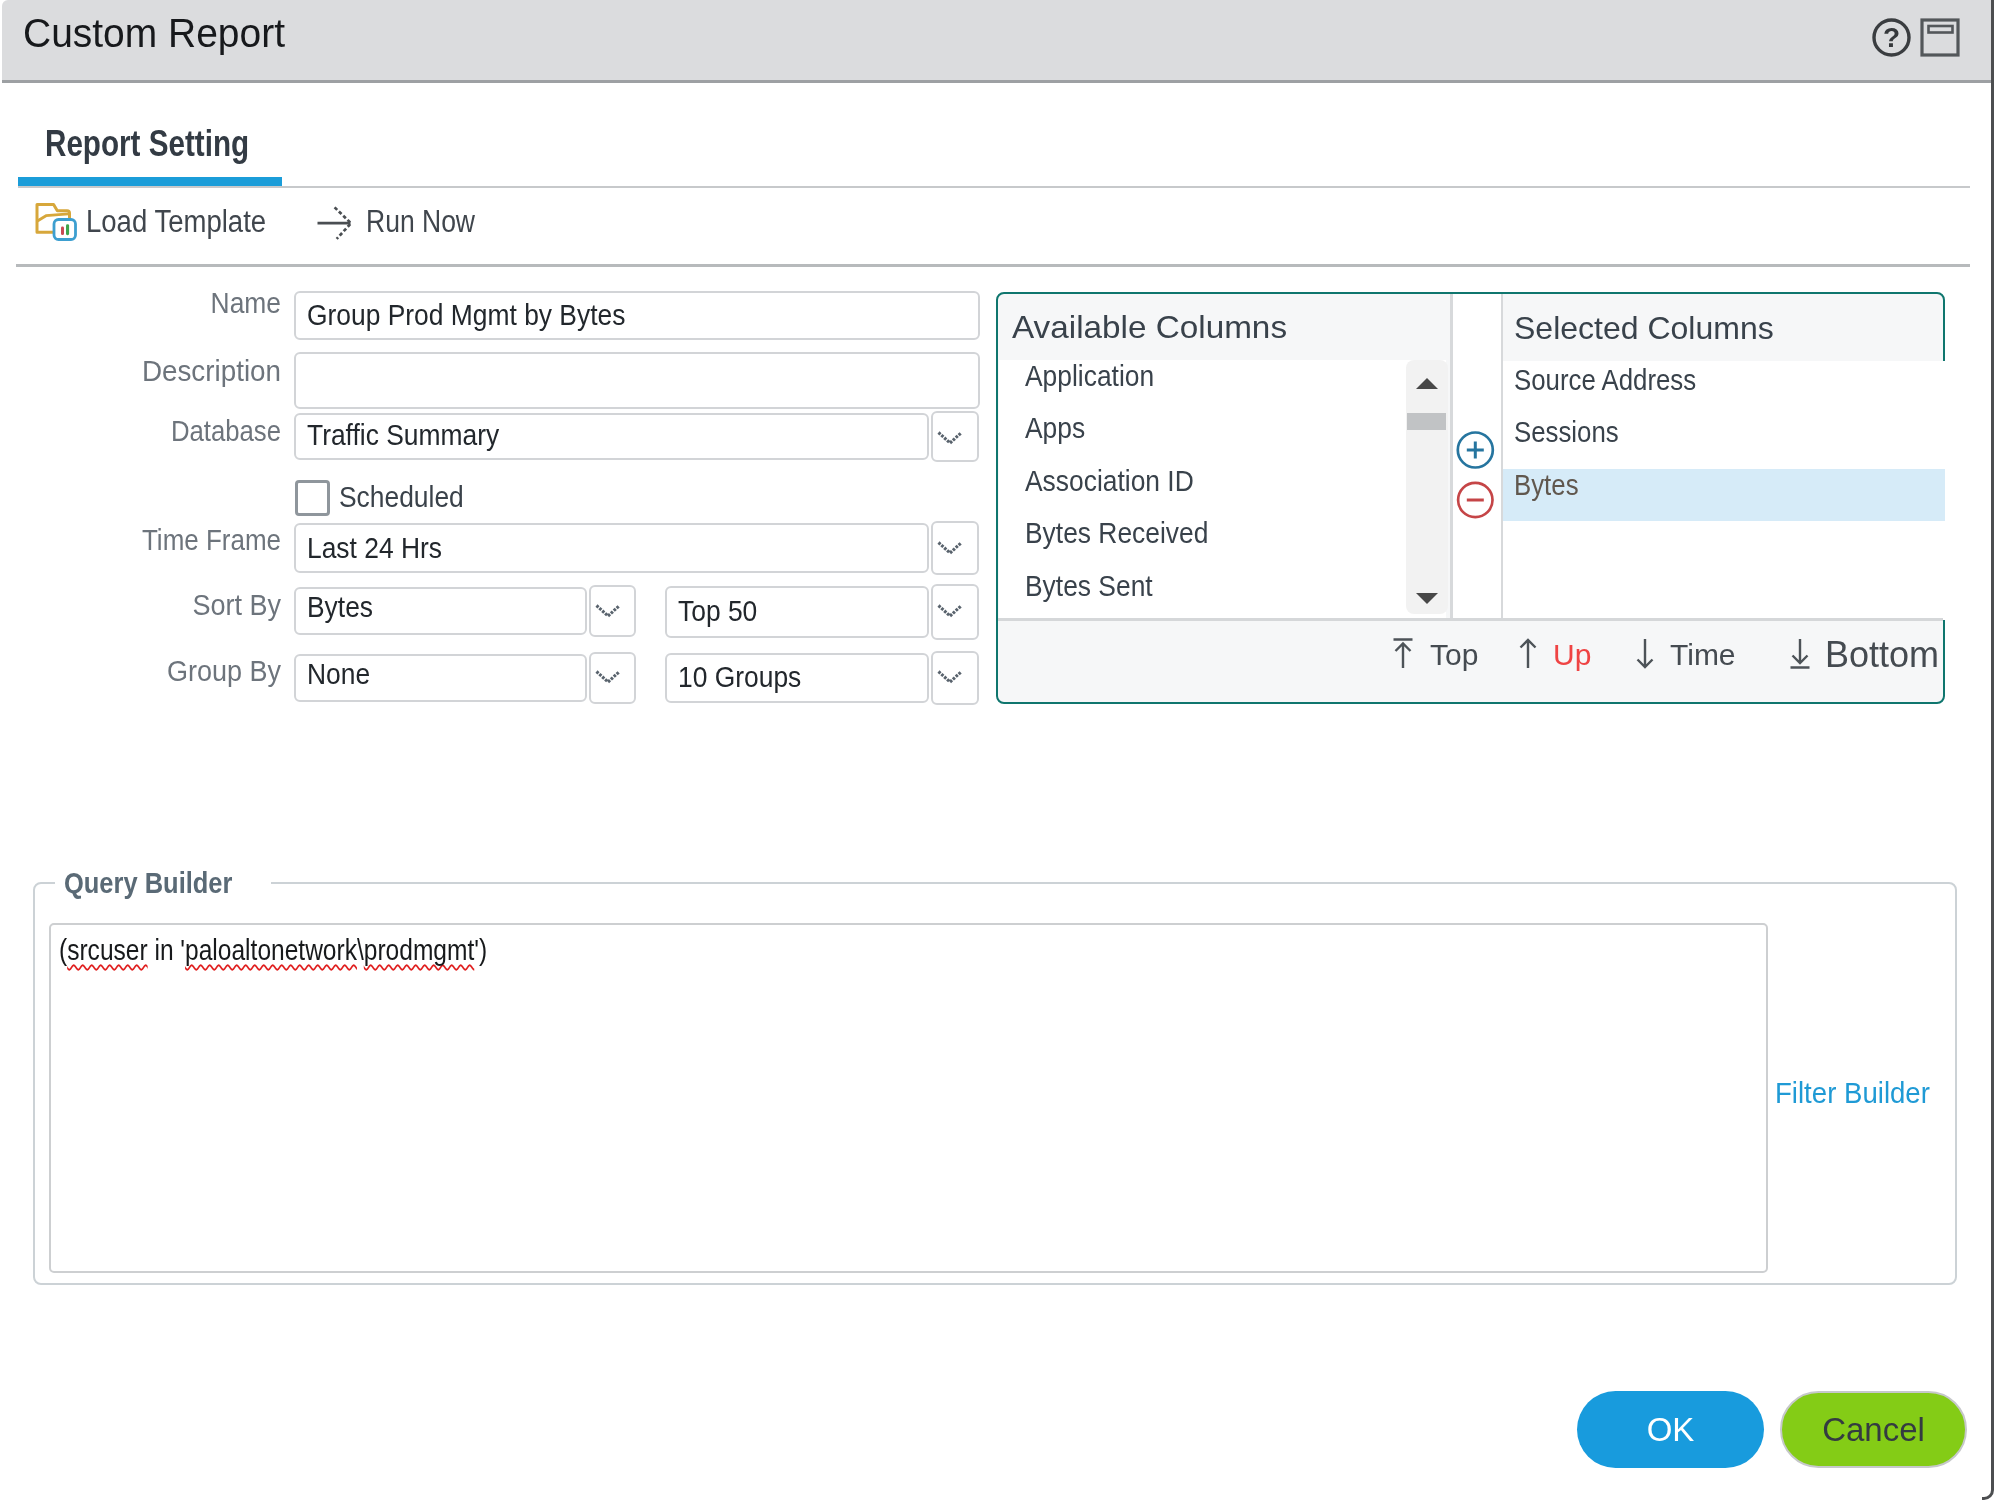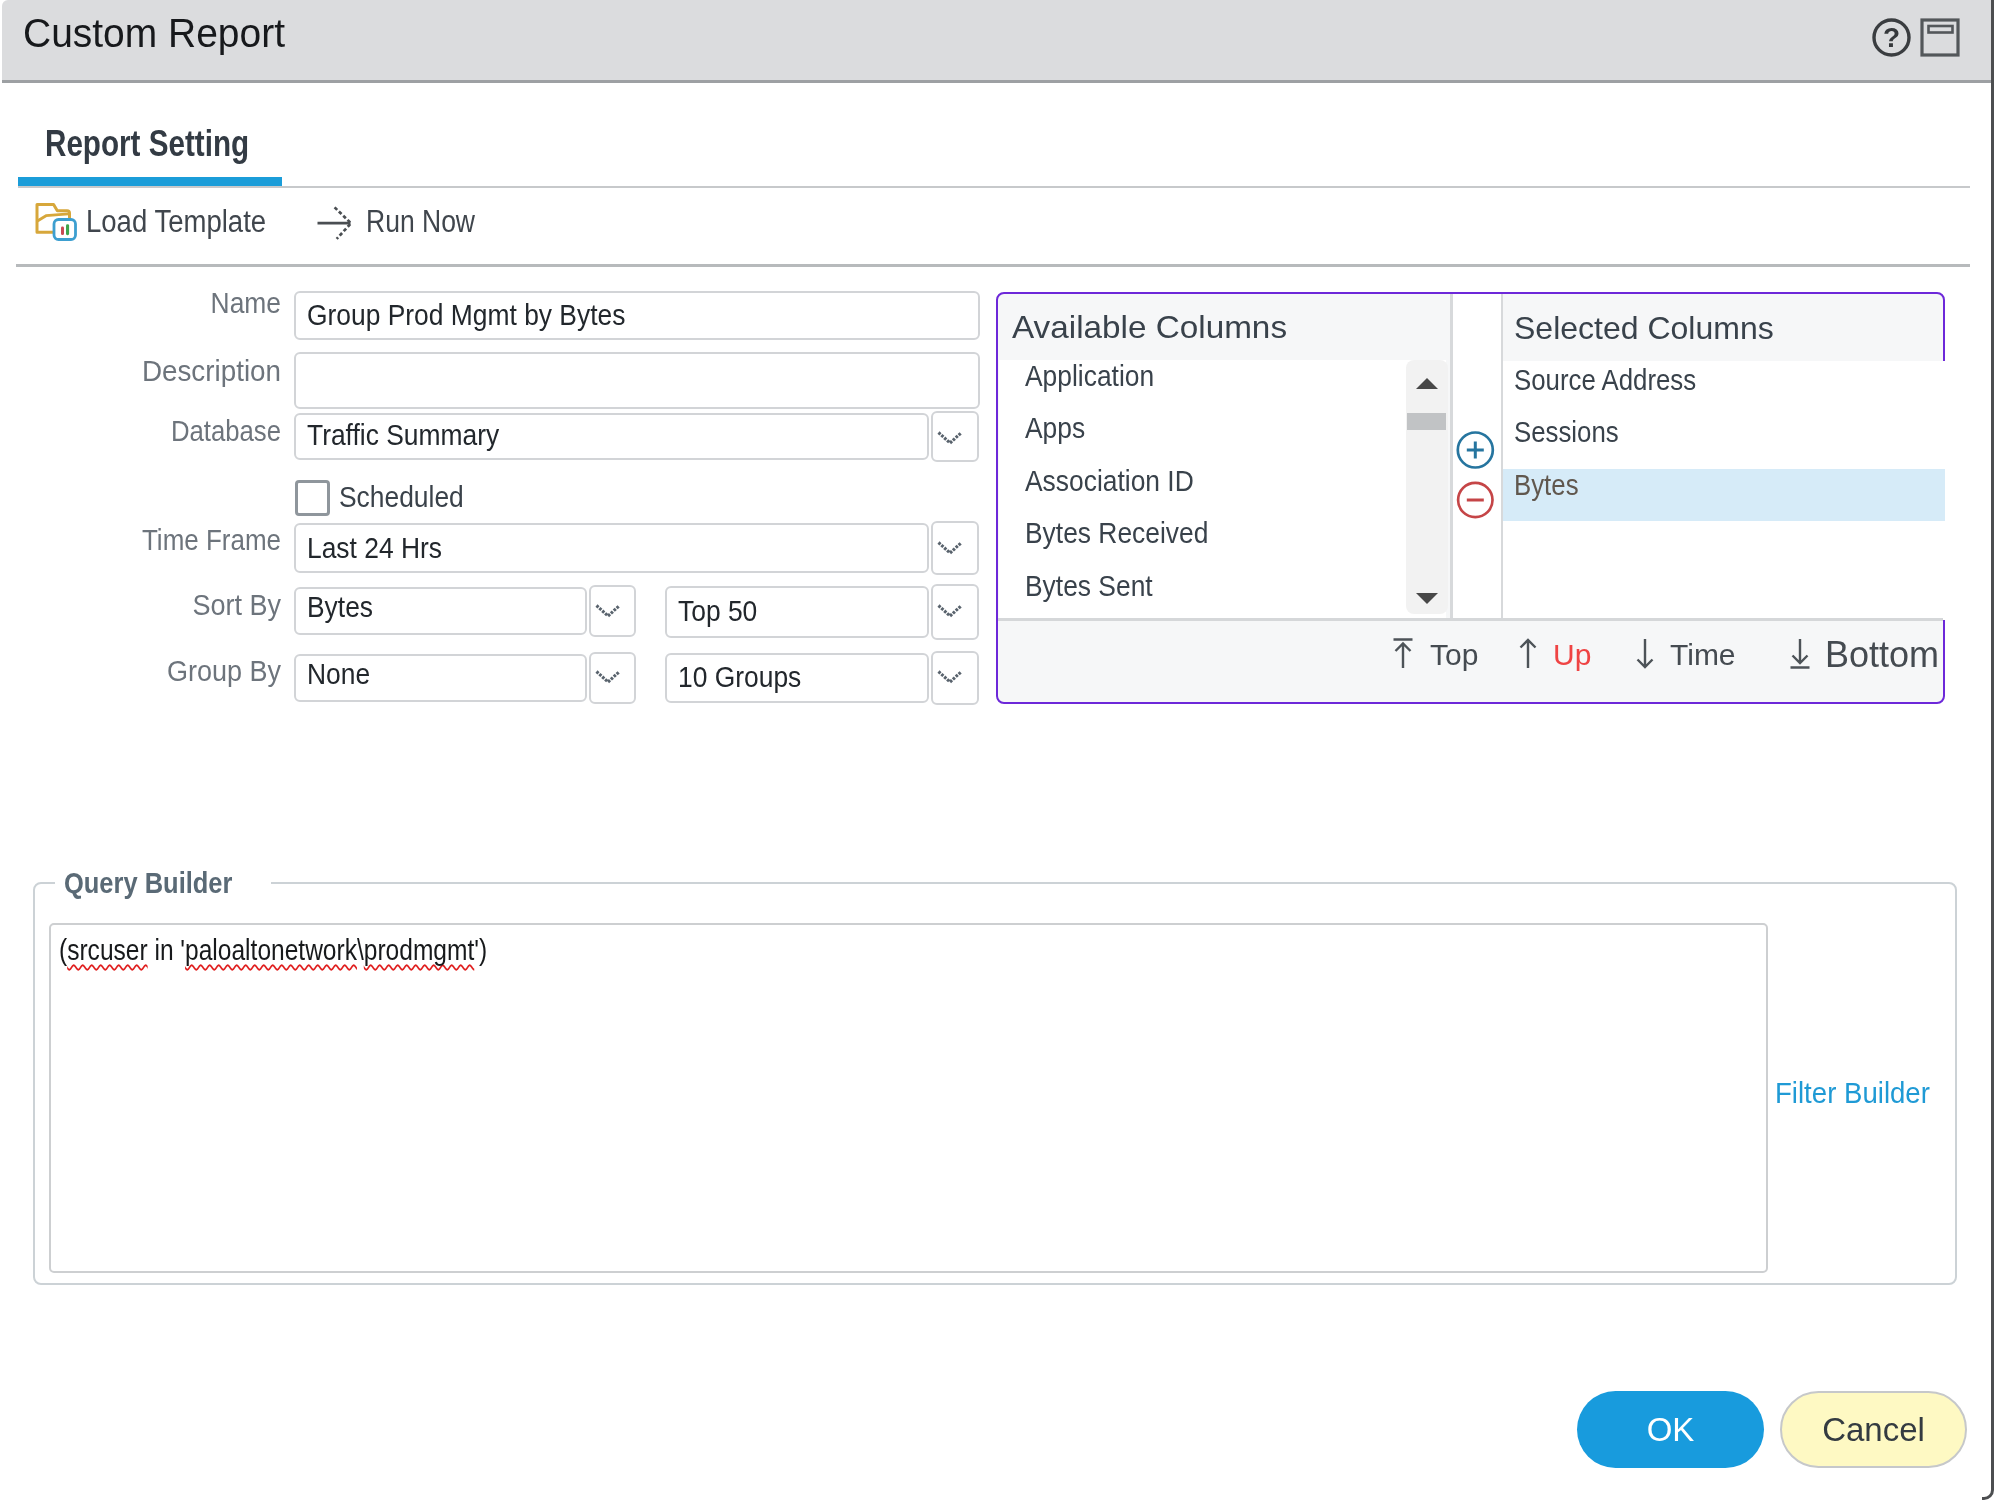--- a/index.html
+++ b/index.html
@@ -23,38 +23,38 @@
 #runtxt { left:366px; top:206px; transform:scaleX(.855); }
 
 
 .lbl { width:221px; text-align:right; font-size:30px; line-height:30px; color:#6d747c; transform-origin:100% 50%; }
 .inp { border:2px solid #d2d4d7; border-radius:6px; background:#fff; }
 .itxt { font-size:30px; line-height:30px; color:#22272c; transform:scaleX(.88); transform-origin:0 50%; }
 .trig { border:2px solid #d2d4d7; border-radius:6px; background:#fff; }
 .chev { stroke:#59636d; stroke-width:3.1; fill:none; stroke-dasharray:2.7 1.2; }
 
 
-#panel { left:996px; top:292px; width:949px; height:412px; background:#f6f7f8; border:2px solid #6d28d9; border-radius:8px; }
+#panel { left:996px; top:292px; width:949px; height:412px; background:#f6f7f8; border:2px solid #0f766e; border-radius:8px; }
 .phead { font-size:32px; line-height:32px; color:#39424b; transform:scaleX(1.04); transform-origin:0 50%; }
 .plist li { list-style:none; height:52.4px; font-size:30px; line-height:31px; color:#39424b; white-space:nowrap; }
 .plist li span { display:inline-block; transform:scaleX(.88); transform-origin:0 50%; }
 .selist li span { transform:scaleX(.86); }
 
 
 #qb { left:33px; top:882px; width:1924px; height:403px; border:2px solid #ccd2d6; border-radius:8px; }
 #qlegend { left:55px; top:866px; height:34px; background:#fff; padding:0 9px; font-size:30px; line-height:34px; font-weight:bold; color:#5a6a76; }
 #qlegend span { display:inline-block; transform:scaleX(.849); transform-origin:0 50%; }
 #qtext { left:59px; top:935px; font-size:30px; line-height:30px; color:#17191b; white-space:pre; transform:scaleX(.818); transform-origin:0 50%; }
 .miss { text-decoration:underline; text-decoration-style:wavy; text-decoration-color:#e01e1e; text-decoration-thickness:2px; text-underline-offset:4px; text-decoration-skip-ink:none; }
 #qta { left:49px; top:923px; width:1719px; height:350px; border:2px solid #cdcfd1; border-radius:5px; background:#fff; }
 #fb { left:1775px; top:1078px; font-size:30px; line-height:30px; color:#1f9ad5; transform:scaleX(.92); transform-origin:0 50%; }
 
 
 #okbtn { left:1577px; top:1391px; width:187px; height:77px; border-radius:39px; background:#189bdd; color:#fff; font-size:33px; line-height:77px; text-align:center; }
-#cancelbtn { left:1780px; top:1391px; width:187px; height:77px; border-radius:39px; background:#fef9c3; border:2px solid #c6c8ca; color:#343b41; font-size:33px; line-height:73px; text-align:center; }
+#cancelbtn { left:1780px; top:1391px; width:187px; height:77px; border-radius:39px; background:#84cc16; border:2px solid #c6c8ca; color:#343b41; font-size:33px; line-height:73px; text-align:center; }
 
 #redge { right:0; top:0; height:1500px; width:12px; border-right:3px solid #4c4e50; border-bottom:3px solid #4c4e50; border-bottom-right-radius:10px; }
 </style>
 </head>
 <body>
 <div class="abs" id="hdr"></div>
 <div class="abs" id="title">Custom Report</div>
 
 <svg class="abs" style="left:1872px;top:18px" width="40" height="40" viewBox="0 0 40 40">
   <circle cx="19.5" cy="19.5" r="17.5" fill="none" stroke="#3a3d40" stroke-width="3.4"></circle>

